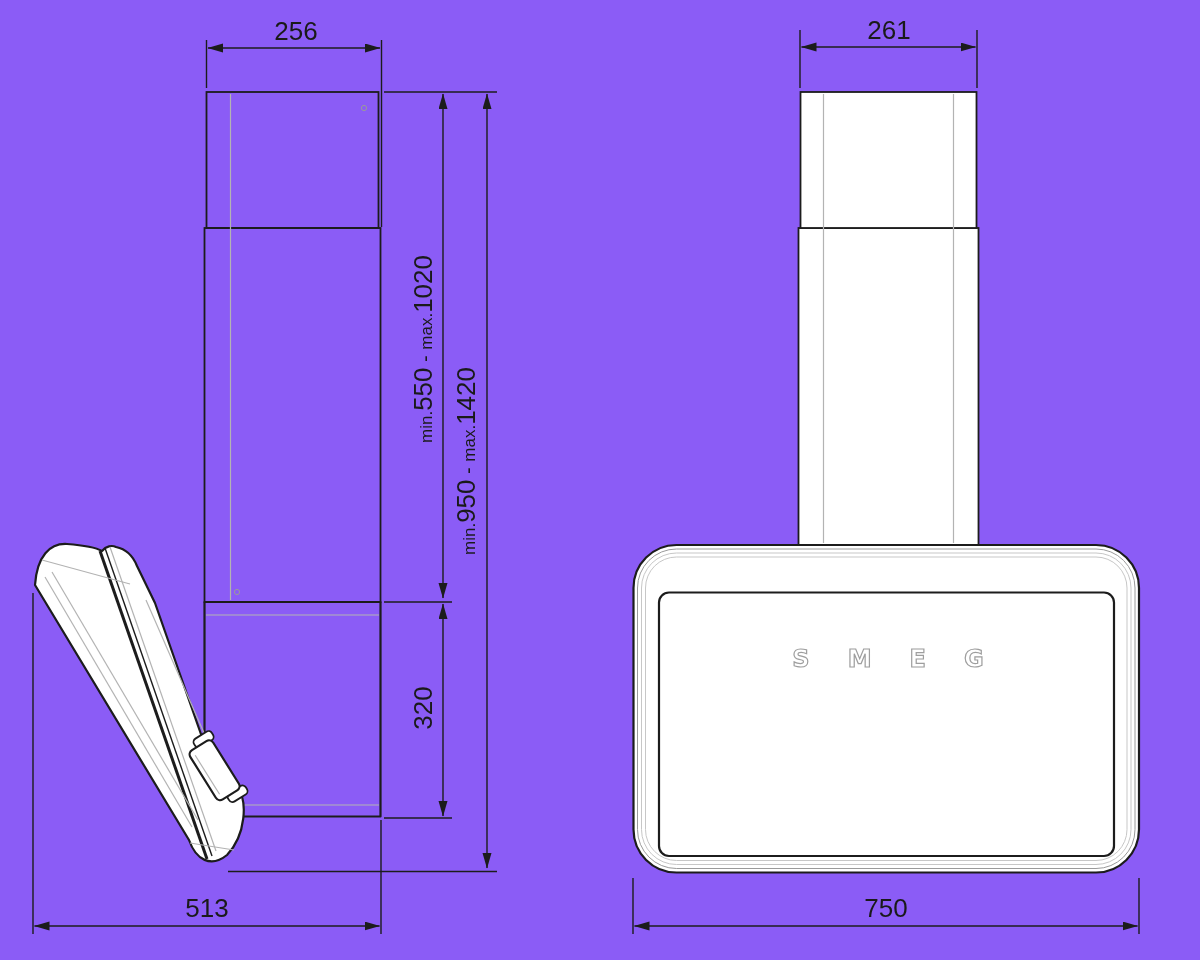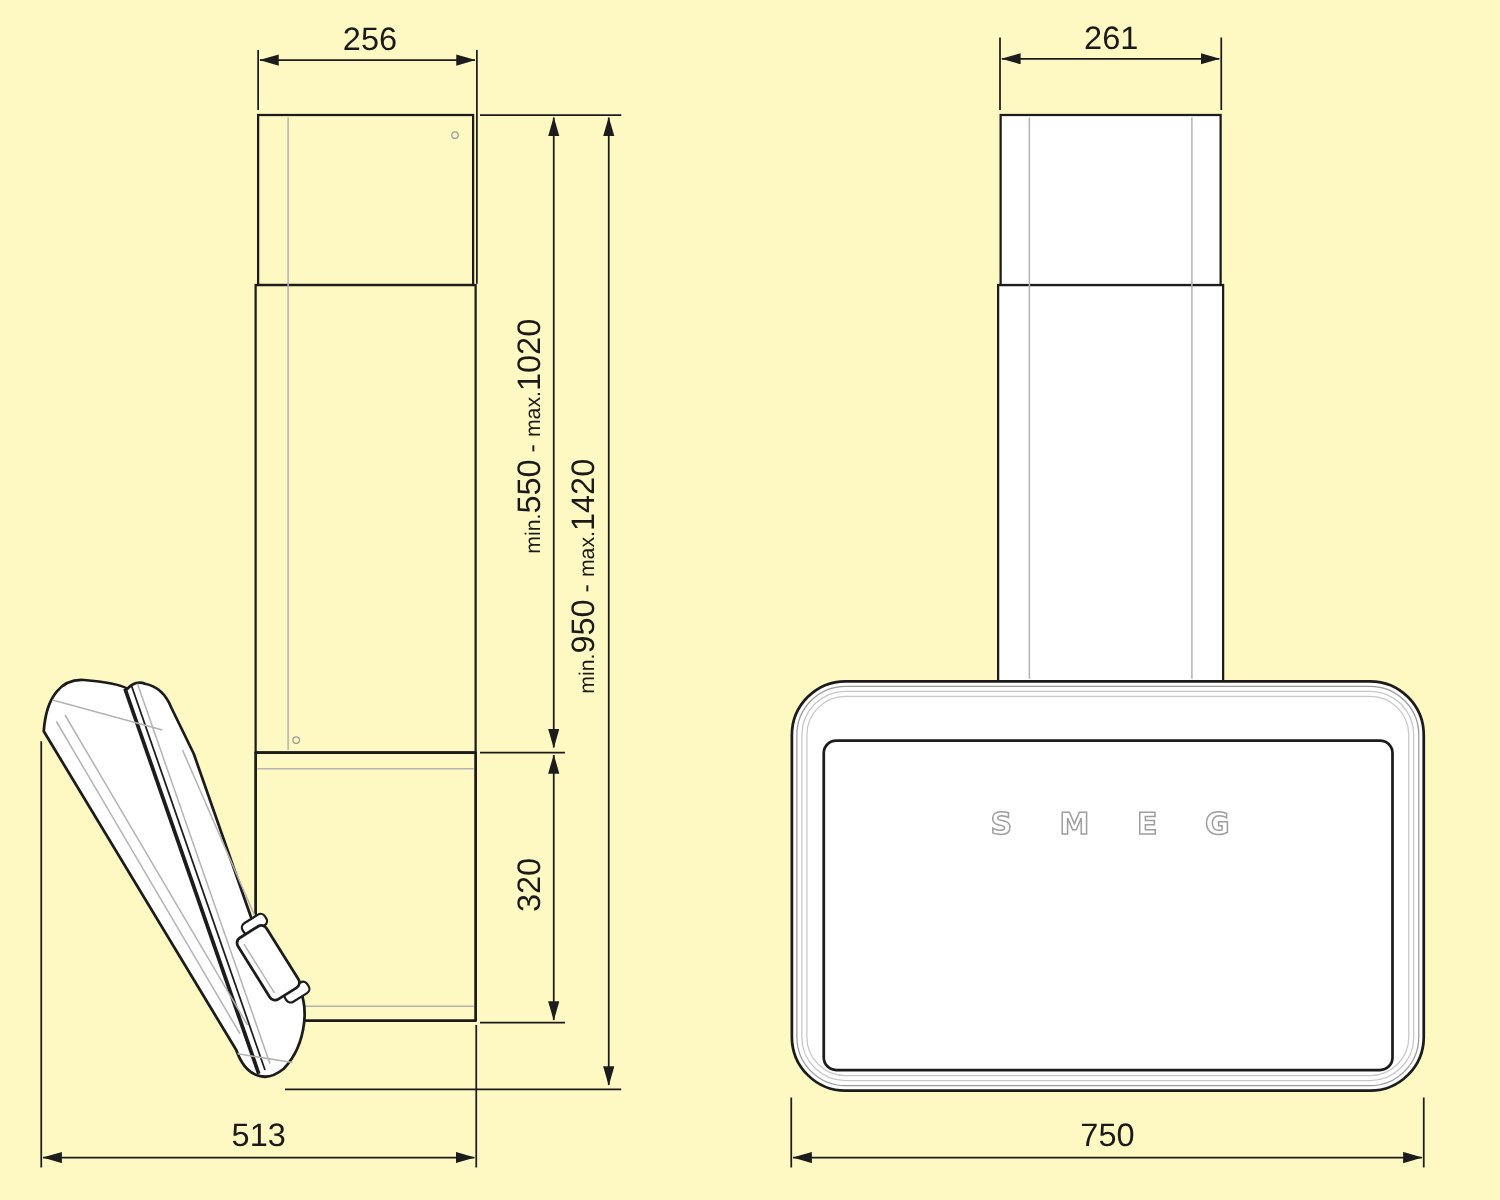--- a/index.html
+++ b/index.html
@@ -1,16 +1,16 @@
 <!DOCTYPE html>
 <html><head>
 <meta charset="utf-8">
 <style>
   html,body{margin:0;padding:0;background:#ffffff;}
-  .stage{position:relative;width:1200px;height:960px;background:#fef9c3;overflow:hidden;text-decoration:underline;}
+  .stage{position:relative;width:1200px;height:960px;background:#8b5cf6;overflow:hidden;text-decoration:underline;}
   svg{display:block;}
   .ln       {stroke:#1c1c1c;fill:none;stroke-width:2.2;stroke-linejoin:round;stroke-linecap:round;}
   .ln-med   {stroke:#1c1c1c;fill:none;stroke-width:1.8;}
   .ln-thick {stroke:#1c1c1c;fill:none;stroke-width:3;}
   .ln-thin  {stroke:#1c1c1c;fill:none;stroke-width:1.4;}
   .gray     {stroke:#b3b3b3;fill:none;stroke-width:1.2;}
   .gray-lt  {stroke:#c7c7c7;fill:none;stroke-width:1;}
   .gray-md  {stroke:#9a9a9a;fill:none;stroke-width:1;}
   .whitefill{fill:#ffffff;}
   .dim      {stroke:#1c1c1c;fill:none;stroke-width:1.4;}

